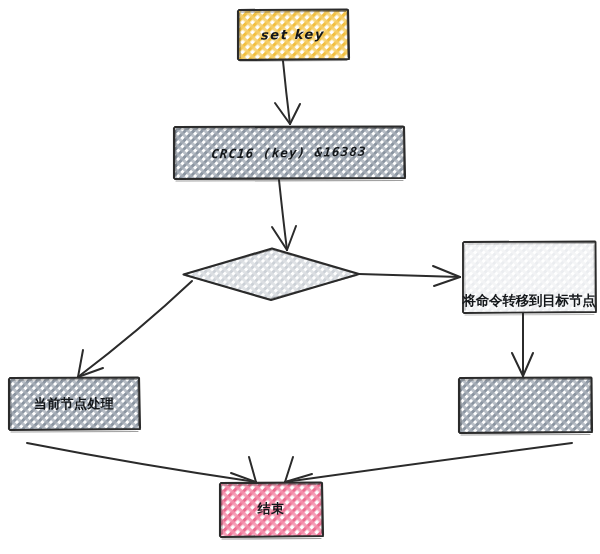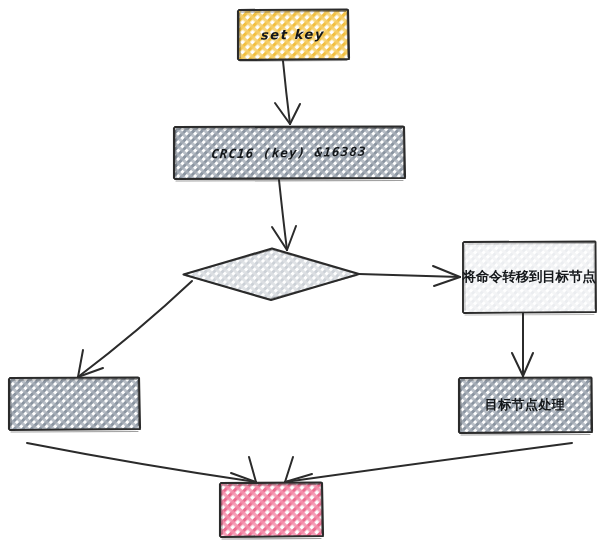--- a/index.html
+++ b/index.html
@@ -37,20 +37,21 @@
     font-family: "DejaVu Sans", "Liberation Sans", sans-serif;
     font-size: 13px;
     font-weight: 700;
     letter-spacing: 0.4px;
   }
   .label-cn-tight {
     font-family: "DejaVu Sans", "Liberation Sans", sans-serif;
     font-size: 13.5px;
     font-weight: 700;
     letter-spacing: -0.2px;
+    margin-top: 24px;
   }
   .label-hand {
     font-family: "DejaVu Sans", "Liberation Sans", sans-serif;
     font-size: 13px;
     font-weight: 700;
     font-style: italic;
     letter-spacing: 1.6px;
     transform: skewX(-4deg) rotate(-0.7deg);
   }
   .label-hand-mono {
@@ -190,17 +191,18 @@
     </g>
   </svg>
 
   <div class="node-label label-hand" style="left:237px; top:8px; width:112px; height:52px;">set key</div>
 
   <div class="node-label label-hand-mono" style="left:173px; top:125px; width:232px; height:55px;">CRC16 (key) &amp;16383</div>
 
 
   <div class="node-label label-cn-tight" style="left:461px; top:240px; width:136px; height:74px;">将命令转移到目标节点</div>
 
-
-  <div class="node-label label-cn" style="left:458px; top:376px; width:134px; height:58px;">目标节点处理</div>
-
+  <div class="node-label label-cn" style="left:8px; top:376px; width:132px; height:55px;">当前节点处理</div>
+
+
+  <div class="node-label label-cn" style="left:219px; top:481px; width:104px; height:56px;">结束</div>
 
 </div>
 
 </body></html>

